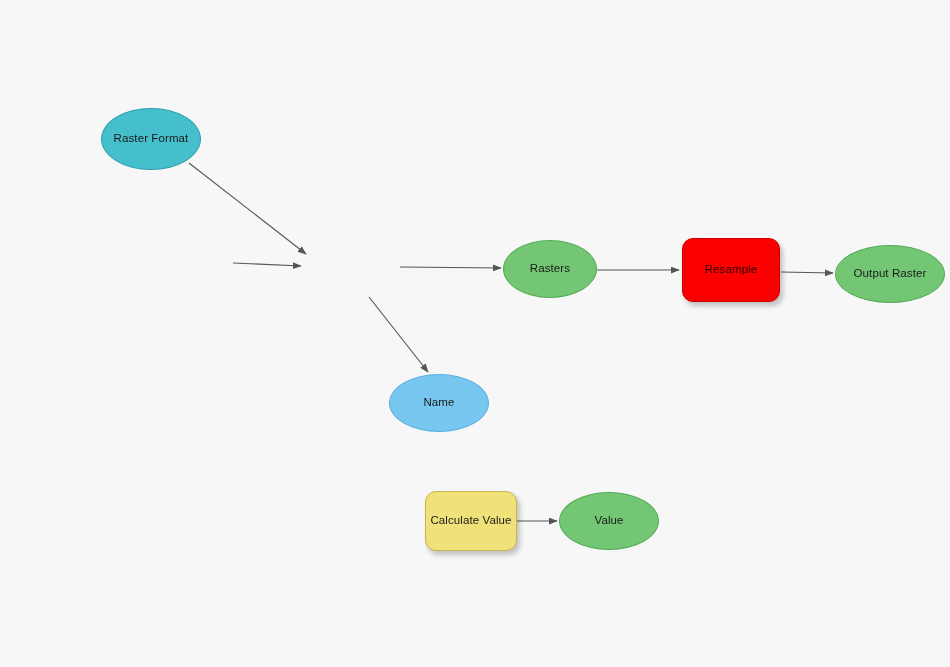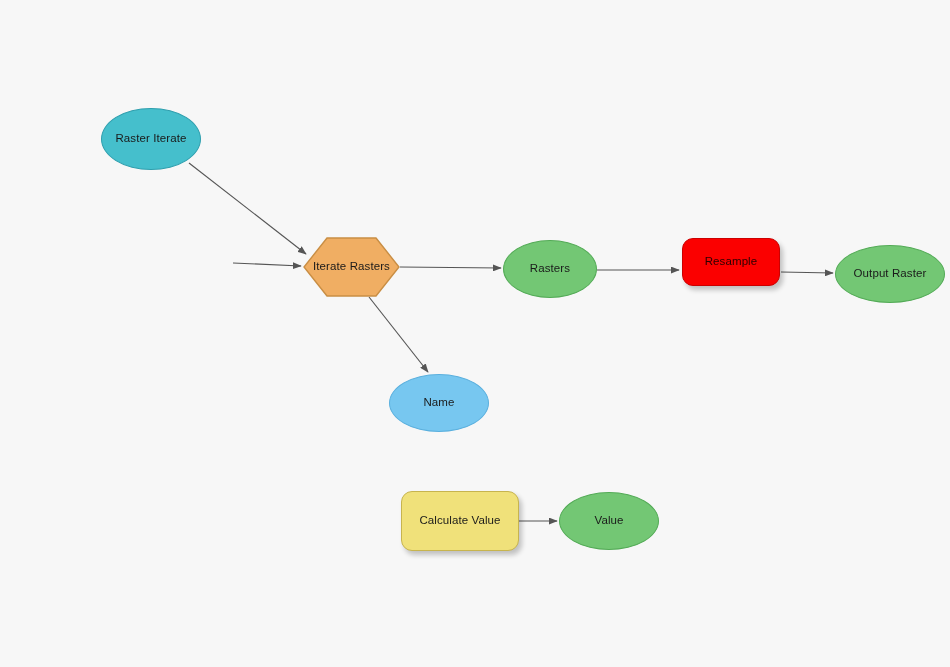--- a/index.html
+++ b/index.html
@@ -102,48 +102,42 @@
         <line x1="233" y1="263" x2="301" y2="266" marker-end="url(#arrowhead)"></line>
         <line x1="400" y1="267" x2="501" y2="268" marker-end="url(#arrowhead)"></line>
         <line x1="597" y1="270" x2="679" y2="270" marker-end="url(#arrowhead)"></line>
         <line x1="781" y1="272" x2="833" y2="273" marker-end="url(#arrowhead)"></line>
         <line x1="369" y1="297" x2="428" y2="372" marker-end="url(#arrowhead)"></line>
         <line x1="500" y1="521" x2="557" y2="521" marker-end="url(#arrowhead)"></line>
       </g>
   </svg>
 
   <div class="node ellipse ell-variable" style="left: 101px; top: 108px; width: 100px; height: 62px;">
-    <span>Raster Iterate</span>
+    <span>Raster Format</span>
   </div>
 
 
-  <div class="node hexagon" style="left: 303px; top: 237px; width: 97px; height: 60px;">
-    <svg class="hex-shape" viewBox="0 0 97 60" preserveAspectRatio="none" xmlns="http://www.w3.org/2000/svg">
-      <polygon points="24,1 73,1 96,30 73,59 24,59 1,30" fill="#f0ae63" stroke="#c98e44" stroke-width="1.4"></polygon>
-    </svg>
-    <span class="hex-label">Iterate Rasters</span>
-  </div>
 
   <div class="node ellipse ell-derived" style="left: 503px; top: 240px; width: 94px; height: 58px;">
     <span>Rasters</span>
   </div>
 
-  <div class="node tool-box tool-red" style="left: 682px; top: 238px; width: 98px; height: 48px;">
+  <div class="node tool-box tool-red" style="left: 682px; top: 238px; width: 98px; height: 64px;">
     <span>Resample</span>
   </div>
 
   <div class="node ellipse ell-derived" style="left: 835px; top: 245px; width: 110px; height: 58px;">
     <span>Output Raster</span>
   </div>
 
   <div class="node ellipse ell-name" style="left: 389px; top: 374px; width: 100px; height: 58px;">
     <span>Name</span>
   </div>
 
-  <div class="node tool-box tool-yellow" style="left: 401px; top: 491px; width: 118px; height: 60px;">
+  <div class="node tool-box tool-yellow" style="left: 425px; top: 491px; width: 92px; height: 60px;">
     <span>Calculate Value</span>
   </div>
 
   <div class="node ellipse ell-derived" style="left: 559px; top: 492px; width: 100px; height: 58px; text-align: right;">
     <span>Value</span>
   </div>
 
 </div>
 
 </body></html>

